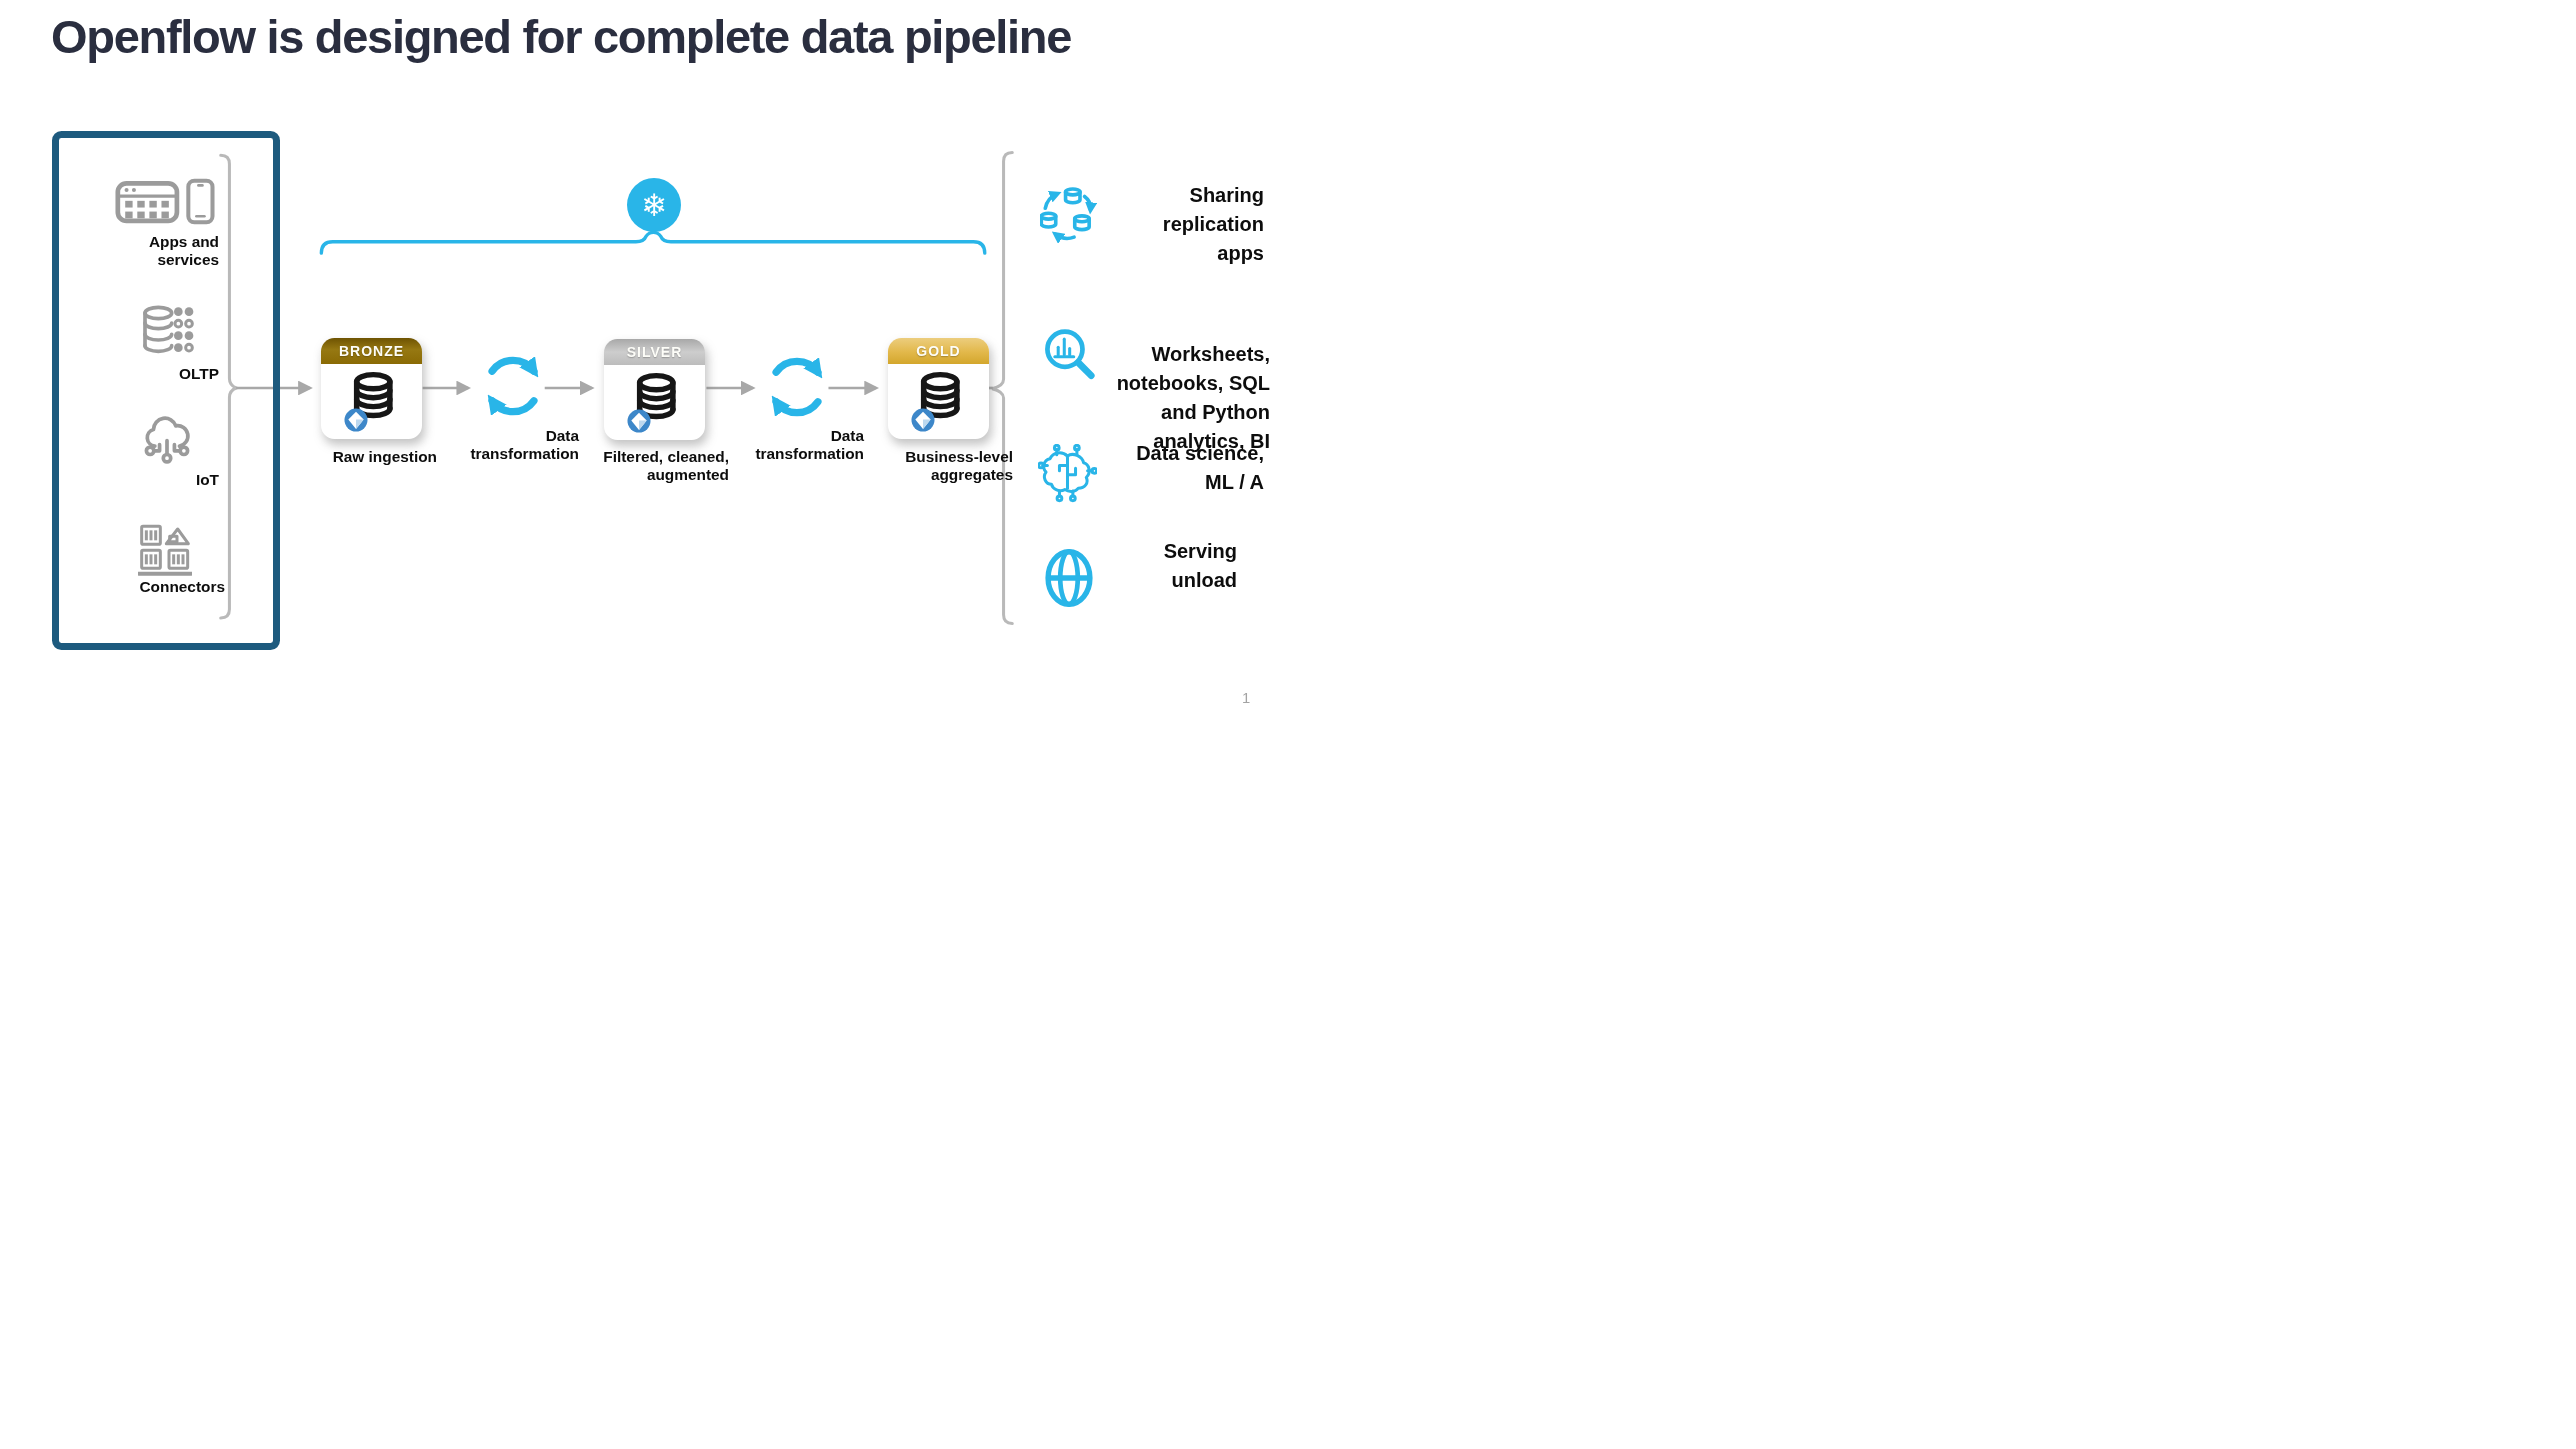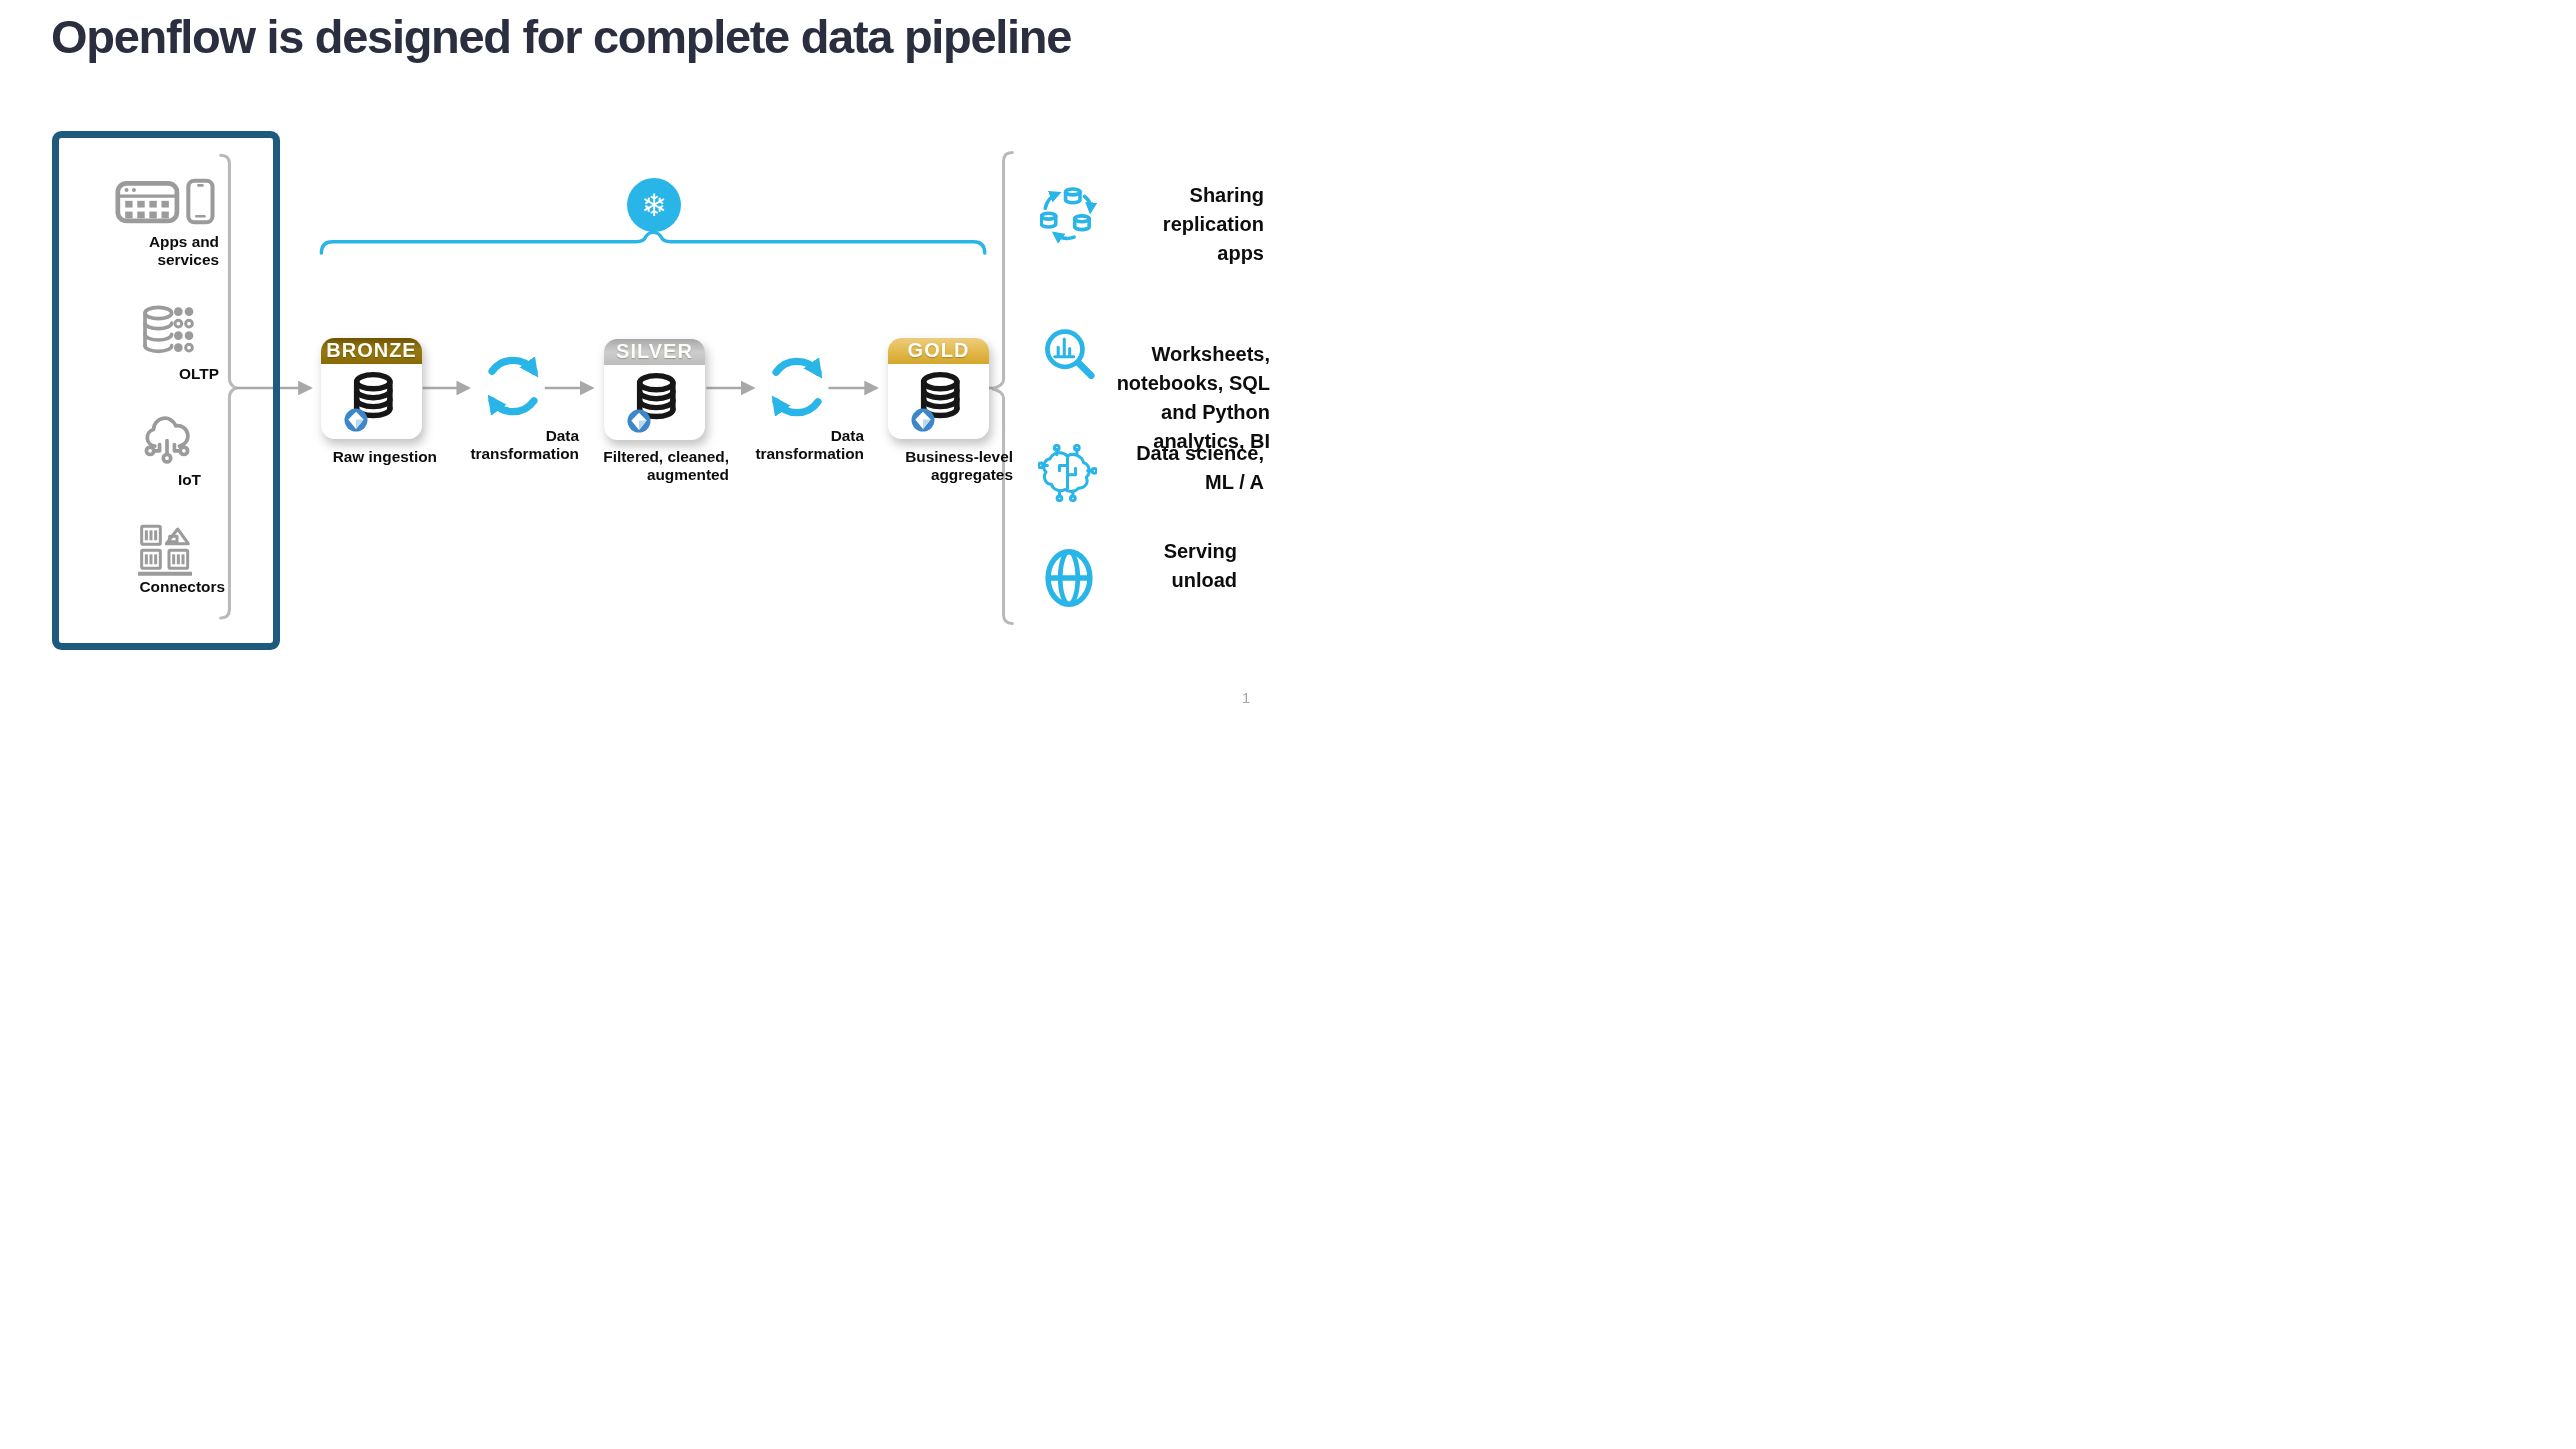--- a/index.html
+++ b/index.html
@@ -9,21 +9,21 @@
   #title{left:51px;top:9.4px;font-size:47px;font-weight:700;letter-spacing:-1.3px;color:#2a2e3f;white-space:nowrap;}
   #pageno{left:1242px;top:690px;font-size:14.8px;color:#a3a3a3;}
   #srcbox{left:52px;top:131px;width:228px;height:519px;border:7.4px solid #1d5a7e;border-radius:9.4px;z-index:4;box-sizing:border-box;background:transparent;}
   .lbl{position:absolute;text-align:right;font-size:15.4px;font-weight:700;color:#0d0d0d;line-height:1.2;z-index:3;}
   .rlbl{position:absolute;text-align:right;font-size:20px;font-weight:700;color:#0d0d0d;line-height:1.45;z-index:3;}
   svg{display:block;}
   #overlay{left:0;top:0;z-index:1;}
   .card{position:absolute;width:101px;height:101px;background:#fff;border-radius:13.4px;z-index:2;
         box-shadow:2.7px 5.4px 9.4px rgba(110,110,110,.4);overflow:hidden;}
   .card .hdr{height:25.5px;display:flex;align-items:center;justify-content:center;
-        font-size:20px;font-weight:700;color:#fdfdf8;letter-spacing:1px;text-shadow:0 0.7px 1.3px rgba(0,0,0,.25);}
+        font-size:14px;font-weight:700;color:#fdfdf8;letter-spacing:1px;text-shadow:0 0.7px 1.3px rgba(0,0,0,.25);}
   .hdr-bronze{background:linear-gradient(180deg,#6e5302 0%,#967812 45%,#8a6a04 100%);}
   .hdr-silver{background:linear-gradient(180deg,#a8a8a8 0%,#cdcdcd 50%,#bcbcbc 100%);}
   .hdr-gold{background:linear-gradient(180deg,#eccd7e 0%,#e2b84a 55%,#d3a62c 100%);}
   .card .bdy{display:flex;align-items:center;justify-content:center;height:75px;}
   #snowflake{left:627px;top:178px;width:54px;height:54px;border-radius:50%;background:#29b5e8;z-index:2;
              display:flex;align-items:center;justify-content:center;}
   #snowflake span{font-family:"DejaVu Sans",sans-serif;font-size:31px;color:#fff;line-height:1;}
   .ticon{position:absolute;z-index:2;}
 </style>
 </head>
@@ -105,21 +105,21 @@
       <path d="M22,46 a12.5,12.5 0 0 1 -2,-24.5 a17,17 0 0 1 33,-5.5 a12.5,12.5 0 0 1 5.5,30"></path>
       <path d="M22,46 H58" stroke-width="0"></path>
       <path d="M40,38 V58"></path>
         <circle cx="40" cy="64" r="5.5"></circle>
       <path d="M29,44 V53 H21"></path>
         <circle cx="15" cy="53" r="5.5"></circle>
       <path d="M51,44 V53 H59"></path>
         <circle cx="65" cy="53" r="5.5"></circle>
     </g>
   </svg>
-  <div class="lbl" style="left:96px;top:471px;width:105px;">IoT</div>
+  <div class="lbl" style="left:114px;top:471px;width:105px;">IoT</div>
 
   <svg class="abs" style="left:138px;top:523px;z-index:3" width="54" height="56" viewBox="0 0 80 84">
     <g stroke="#9b9b9b" fill="none" stroke-width="4.5" stroke-linejoin="round">
       <rect x="5" y="5" width="28" height="27" rx="2"></rect>
       <line x1="12" y1="11" x2="12" y2="26"></line>
         <line x1="19" y1="11" x2="19" y2="26"></line>
         <line x1="26" y1="11" x2="26" y2="26"></line>
       <path d="M42,31 L59,9 L75,31 Z"></path>
       <rect x="47" y="20" width="11" height="8"></rect>
       <rect x="5" y="41" width="28" height="27" rx="2"></rect>

